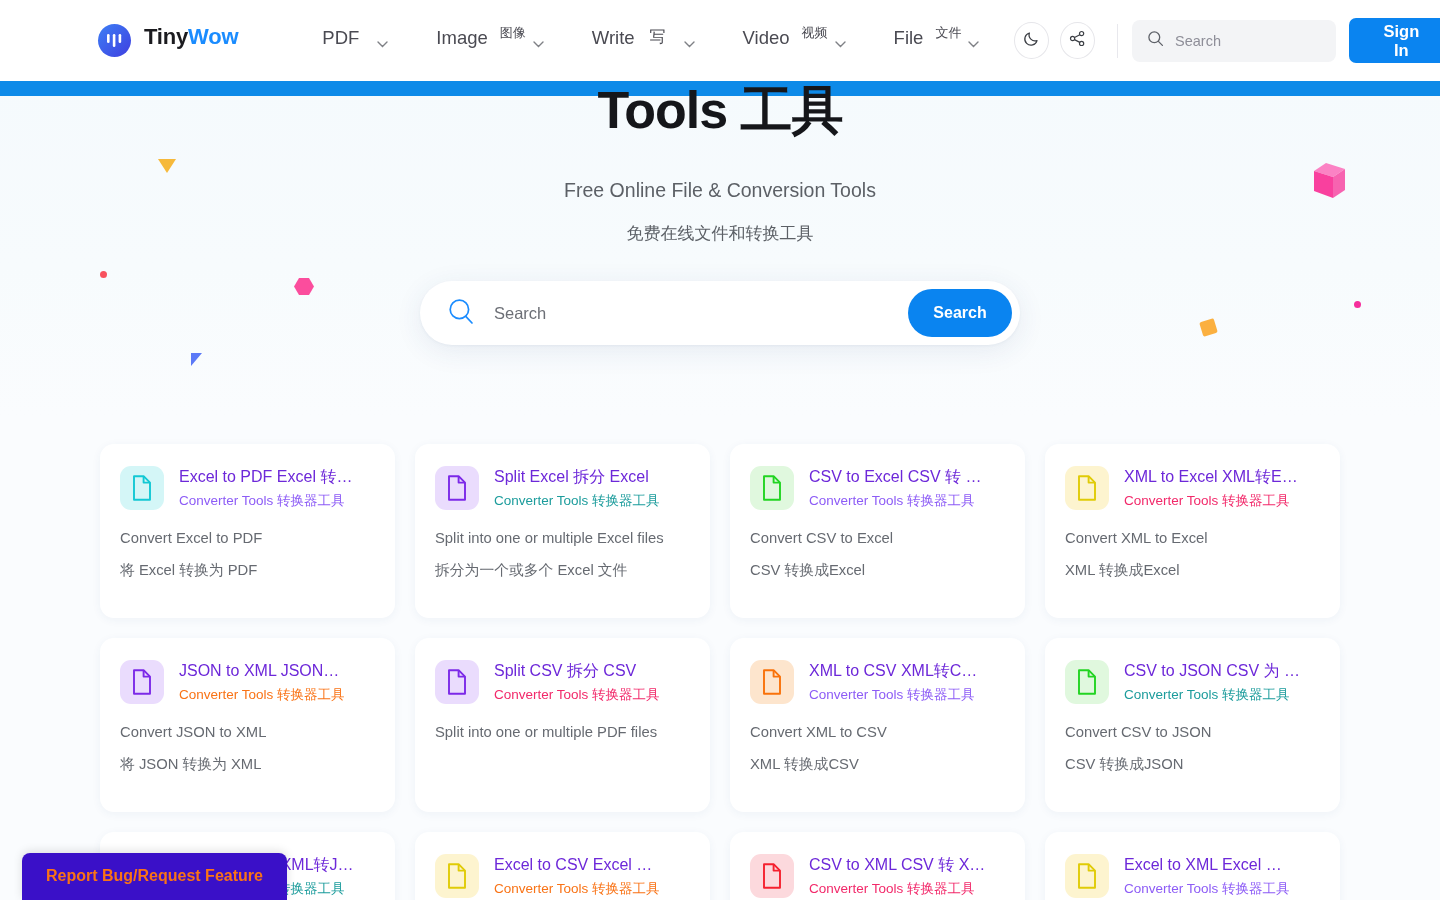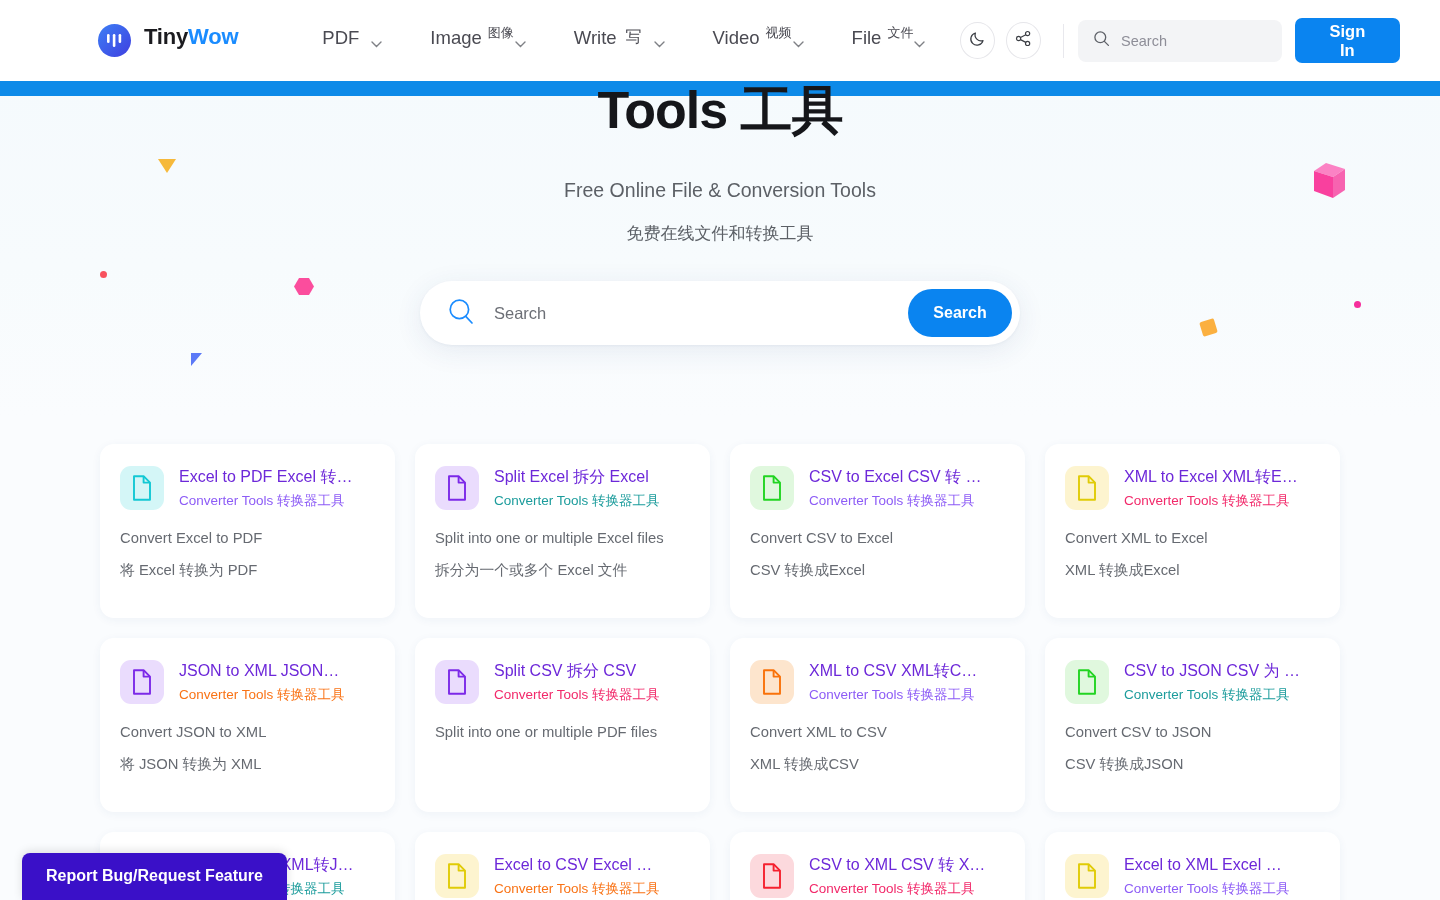--- a/index.html
+++ b/index.html
@@ -22,21 +22,21 @@
     width:33px; height:33px; border-radius:50%;
     background:linear-gradient(135deg,#3d7ff5 0%,#3f3fe0 100%);
     display:flex; align-items:center; justify-content:center;
   }
   .brand-mark svg { display:block; }
   .brand-name { font-size:22px; font-weight:bold; color:#1b1b1f; letter-spacing:-0.2px; white-space:nowrap;}
   .brand-name .wow { color:#1a8cff; }
 
   .nav { display:flex; align-items:center; gap:0; flex:0 0 auto; }
   .nav-item {
-    display:flex; align-items:flex-start; gap:6px;
+    display:flex; align-items:flex-start; gap:12px;
     color:#4a4a52; font-size:18.5px; font-weight:500;
     padding:0 24px; cursor:pointer; white-space:nowrap;
     line-height:1;
   }
   .nav-label-en { font-size:18.5px; }
   .nav-label-zh {
     font-size:13px; line-height:1.02; display:inline-block;
     max-width:15px; word-break:break-all; text-align:left;
     margin-top:-3px;
   }
@@ -124,21 +124,21 @@
   .card-cat {
     margin-top:6px; font-size:13.5px; font-weight:500; line-height:1.2;
     white-space:nowrap; overflow:hidden; text-overflow:ellipsis;
   }
   .card-desc-en { margin-top:18px; font-size:14.8px; color:#666a71; line-height:1.38; }
   .card-desc-zh { margin-top:12px; font-size:14.8px; color:#666a71; line-height:1.38; }
 
   
   .report-btn {
     position:fixed; left:22px; bottom:0; z-index:50;
-    background:#3a10c8; color:#ffffff;
+    background:#3a10c8; color:#f97316;
     font-size:16px; font-weight:bold;
     padding:14px 24px 15px 24px;
     border-radius:8px 8px 0 0; border:none; cursor:pointer;
     box-shadow:0 -2px 10px rgba(0,0,0,.12);
     white-space:nowrap;
   }
 </style>
 </head>
 <body>
 

